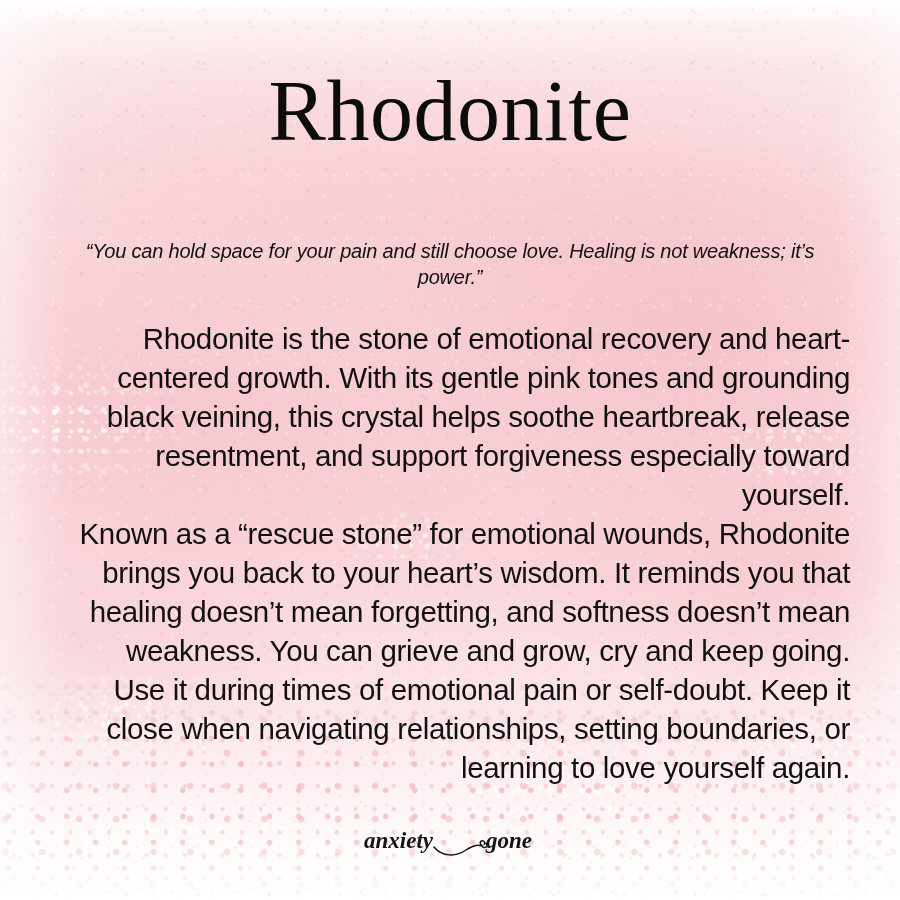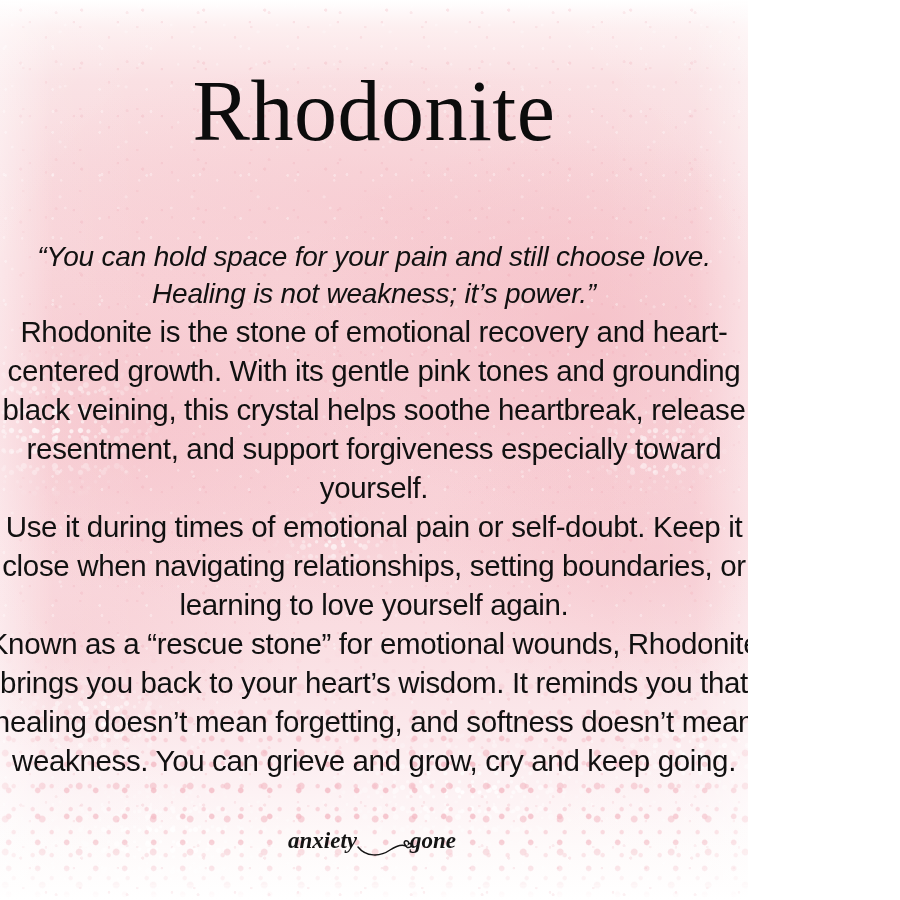--- a/index.html
+++ b/index.html
@@ -2,21 +2,21 @@
 <html><head>
 <meta charset="utf-8">
 <style>
   html, body {
     margin: 0;
     padding: 0;
     background: #ffffff;
   }
   #card {
     position: relative;
-    width: 748px;
+    width: 900px;
     height: 900px;
     overflow: hidden;
     background-color: #84cc16;
     font-family: "Liberation Sans", sans-serif;
   }
 
   
   .bg-layer {
     position: absolute;
     inset: 0;
@@ -144,38 +144,40 @@
     font-family: "Liberation Sans", sans-serif;
     font-size: 28.5px;
     font-weight: 700;
     letter-spacing: -0.2px;
     margin-top: 26px;
     color: #121212;
   }
 
   #quote {
     font-family: "Liberation Sans", sans-serif;
-    font-size: 28px;
+    font-size: 20px;
     font-style: italic;
     font-weight: 400;
     line-height: 1.33;
     letter-spacing: -0.2px;
     margin-top: 26px;
     width: 770px;
     color: #111111;
   }
 
   #body {
     font-family: "Liberation Sans", sans-serif;
     font-size: 29.5px;
     font-weight: 400;
     line-height: 39px;
     letter-spacing: -0.35px;
+    margin-top: 28px;
     width: 800px;
     color: #111111;
+    text-align: right;
   }
   #body .para { margin: 0; }
 
   
   #logo {
     margin-top: auto;
     margin-bottom: 38px;
     display: flex;
     align-items: center;
     justify-content: center;
@@ -204,22 +206,22 @@
 
   <div id="content">
 
     <h1 id="title">Rhodonite</h1>
 
 
     <div id="quote">“You can hold space for your pain and still choose love. Healing is not weakness; it’s power.”</div>
 
     <div id="body">
       <p class="para">Rhodonite is the stone of emotional recovery and heart-centered growth. With its gentle pink tones and grounding black veining, this crystal helps soothe heartbreak, release resentment, and support forgiveness especially toward yourself.</p>
+      <p class="para">Known as a “rescue stone” for emotional wounds, Rhodonite brings you back to your heart’s wisdom. It reminds you that healing doesn’t mean forgetting, and softness doesn’t mean weakness. You can grieve and grow, cry and keep going.</p>
       <p class="para">Use it during times of emotional pain or self-doubt. Keep it close when navigating relationships, setting boundaries, or learning to love yourself again.</p>
-      <p class="para">Known as a “rescue stone” for emotional wounds, Rhodonite brings you back to your heart’s wisdom. It reminds you that healing doesn’t mean forgetting, and softness doesn’t mean weakness. You can grieve and grow, cry and keep going.</p>
     </div>
 
     <div id="logo">
       <svg width="180" height="40" viewBox="0 0 180 40">
         <text class="logo-word" x="4" y="26">anxiety</text>
         <g fill="none" stroke="#141414" stroke-width="1.5" stroke-linecap="round">
           <path d="M74 25 C 82 35, 96 35, 106 28 C 112 24, 118 22, 122 24"></path>
           <path d="M122 24 C 118.5 20.5, 121 17.5, 123.6 19.2 C 124.6 19.9, 124.9 21.0, 124.6 22.0
                    C 125.6 21.2, 127.0 21.4, 127.4 22.7 C 127.9 24.4, 125.6 25.9, 123.4 25.4
                    C 122.9 25.3, 122.4 24.8, 122 24 Z"></path>

